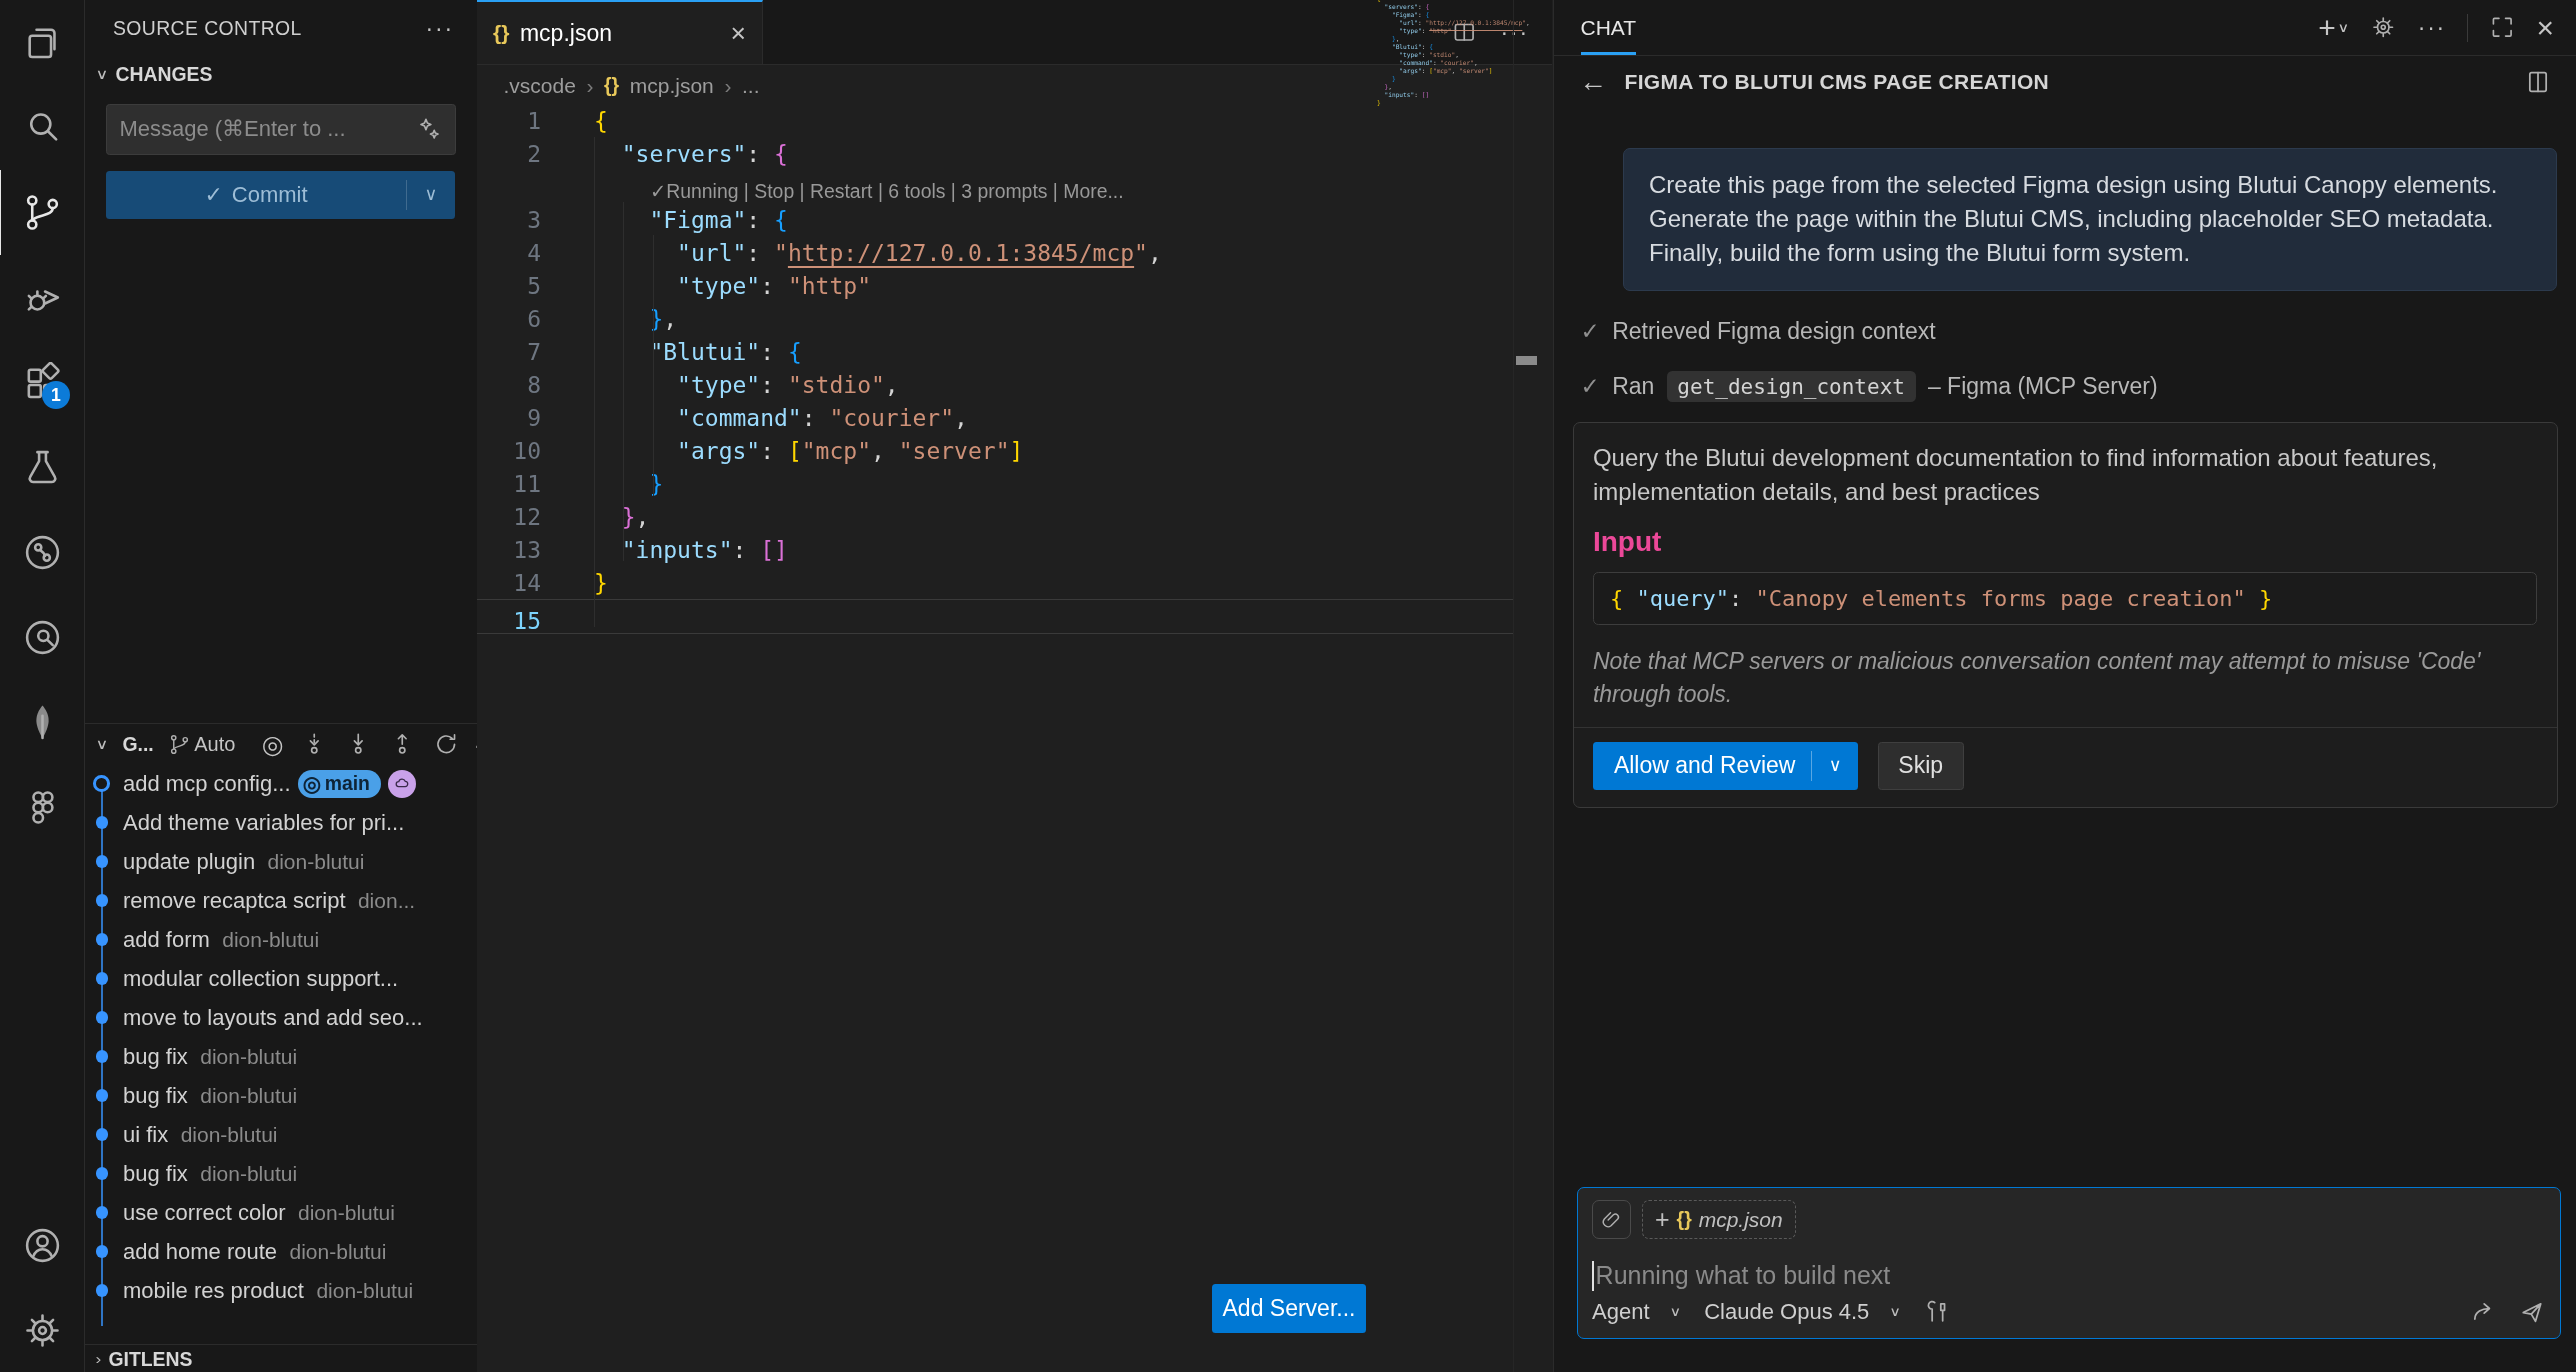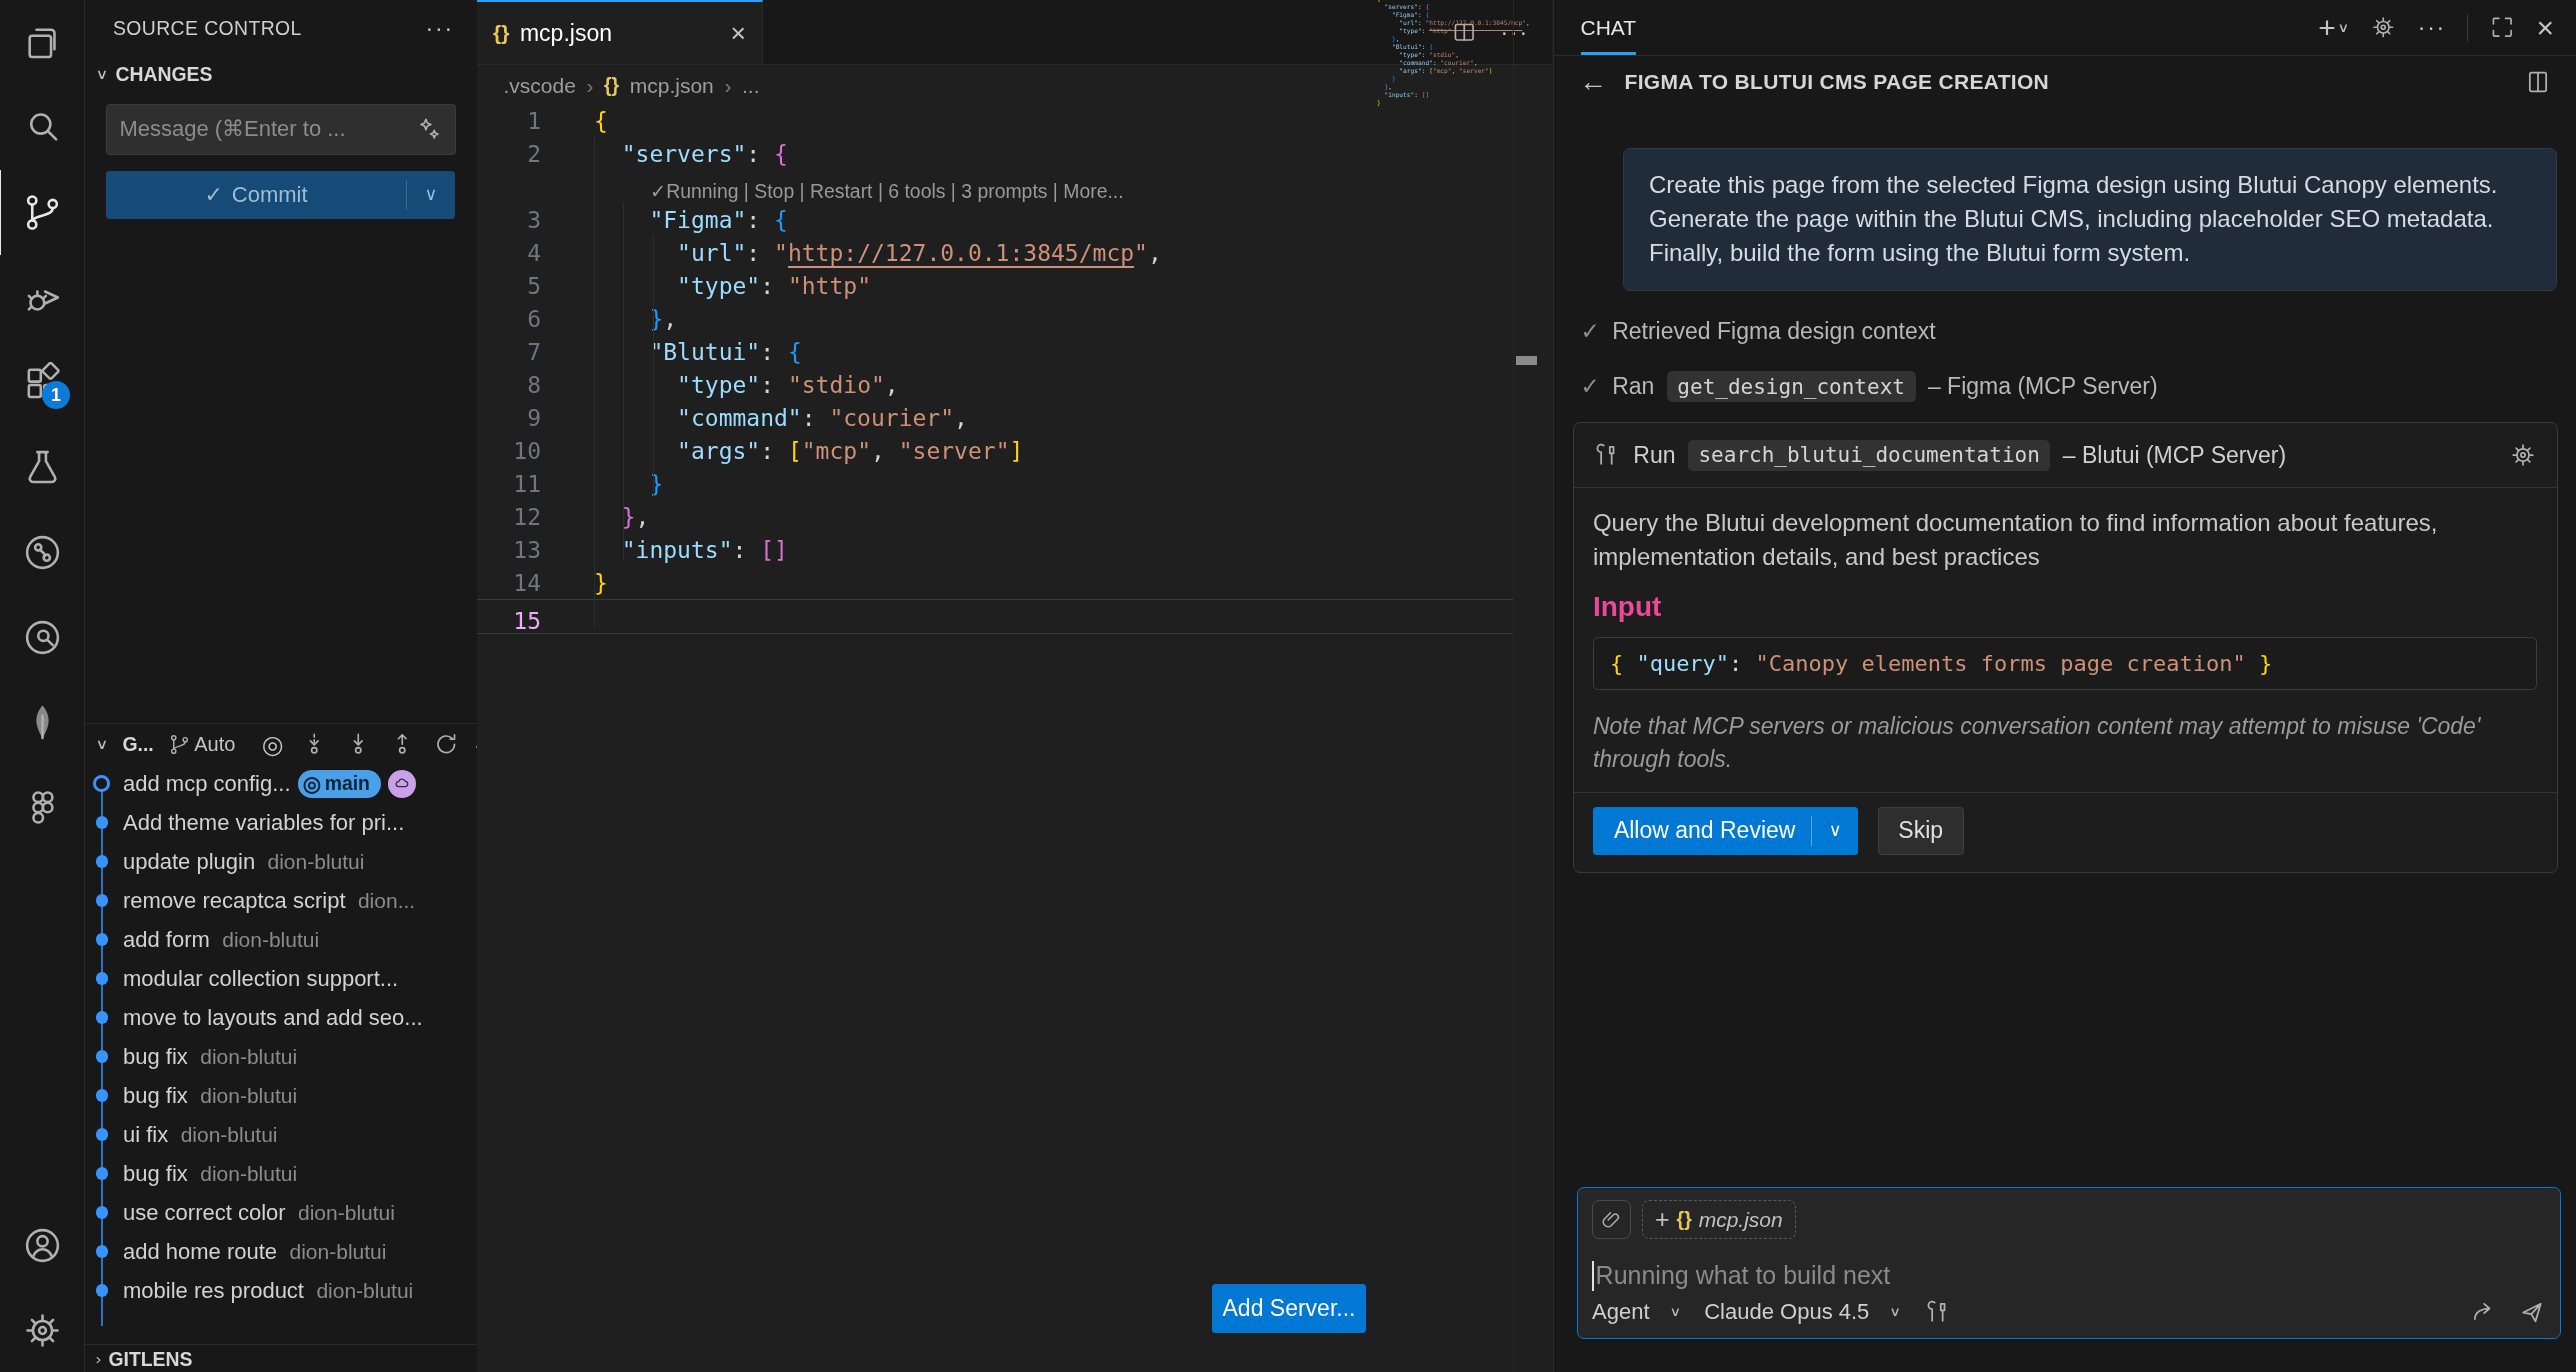--- a/index.html
+++ b/index.html
@@ -73,21 +73,21 @@
   .tab-label{font-size:23px;color:#fff;}
   .tab-close{margin-left:auto;font-size:26.5px;color:#c5c5c5;}
   .tab-actions{margin-left:auto;display:flex;align-items:center;gap:23px;padding-right:23px;color:#c5c5c5;}
   .breadcrumb{height:41px;display:flex;align-items:center;gap:10.6px;padding-left:26.5px;font-size:21px;color:#9d9d9d;}
   .breadcrumb .json-ic{font-size:19.4px}
   .crumb-sep{color:#7d7d7d;font-size:21px}
   #code-area{position:absolute;left:0;top:104px;right:0;bottom:0;font-family:"DejaVu Sans Mono",monospace;}
   .line{position:relative;width:1036px;height:33px;display:flex;align-items:center;cursor:text;}
   .line.active{border-top:0.9px solid #3a3a3a;border-bottom:0.9px solid #3a3a3a;}
   .ln{width:64px;text-align:right;font-size:23px;color:var(--line-number,#6e7681);flex:none;}
-  .line.active .ln{color:#f0abfc;margin-top:9px;}
+  .line.active .ln{color:#7dd3fc;margin-top:9px;}
   .codetext{margin-left:53px;font-size:23px;white-space:pre;}
   .codelens{height:33px;display:flex;align-items:flex-end;font-size:19.4px;color:var(--codelens,#999);
     font-family:"Liberation Sans",sans-serif;cursor:pointer;}
   .c-key{color:var(--token-key,#9cdcfe)} .c-str{color:var(--token-str,#ce9178)}
   .c-b1{color:var(--token-b1,#ffd700)} .c-b2{color:var(--token-b2,#da70d6)}
   .c-b3{color:var(--token-b3,#179fff)} .c-p{color:var(--token-punct,#d4d4d4)}
   .c-link{color:var(--token-str,#ce9178);text-decoration:underline;text-underline-offset:5.3px;}
   .iguide{position:absolute;width:0.9px;background:#2e2e2e;}
   #minimap{position:absolute;left:900px;top:-5.3px;width:97px;font-size:6.2px;line-height:8px;
     font-family:"DejaVu Sans Mono",monospace;white-space:pre;opacity:.9;}
@@ -538,33 +538,20 @@
       <span>Retrieved Figma design context</span>
     </div>
     <div class="status-row" style="top:371px">
       <span class="check-ic">✓</span>
       <span>Ran</span>
       <span class="inline-code">get_design_context</span>
       <span>– Figma (MCP Server)</span>
     </div>
 
     <div class="tool-card">
-      <div class="tc-header">
-        <svg viewBox="0 0 24 24">
-            <path class="ic" d="M7 9.5V19.5M7 9.5A3.2 3.2 0 1 1 9.2 4M16 10.5v9M14.4 5h3.2v5.5h-3.2z"></path>
-          </svg>
-        <span class="tc-run">Run</span>
-        <span class="inline-code">search_blutui_documentation</span>
-        <span class="tc-dash">– Blutui (MCP Server)</span>
-        <svg class="tc-gear" viewBox="0 0 24 24">
-            <circle class="ic" cx="12" cy="12" r="5.2"></circle>
-            <circle class="ic" cx="12" cy="12" r="1.8"></circle>
-            <path class="ic" d="M12 3.6v2.8M12 17.6v2.8M3.6 12h2.8M17.6 12h2.8M6.1 6.1l2 2M15.9 15.9l2 2M17.9 6.1l-2 2M8.1 15.9l-2 2"></path>
-          </svg>
-      </div>
       <div class="tc-body">
         <div class="tc-desc">Query the Blutui development documentation to find information about features, implementation details, and best practices</div>
         <div class="tc-input-label">Input</div>
         <div class="tc-codeblock"><span class="c-b1">{ </span><span class="c-key">"query"</span><span class="c-p">: </span><span class="c-str">"Canopy elements forms page creation"</span><span class="c-b1"> }</span></div>
         <div class="tc-note">Note that MCP servers or malicious conversation content may attempt to misuse 'Code' through tools.</div>
         <div class="tc-divider"></div>
         <div class="tc-buttons">
           <button class="allow-btn">
             <span class="allow-label">Allow and Review</span>
             <span class="allow-sep"></span>

